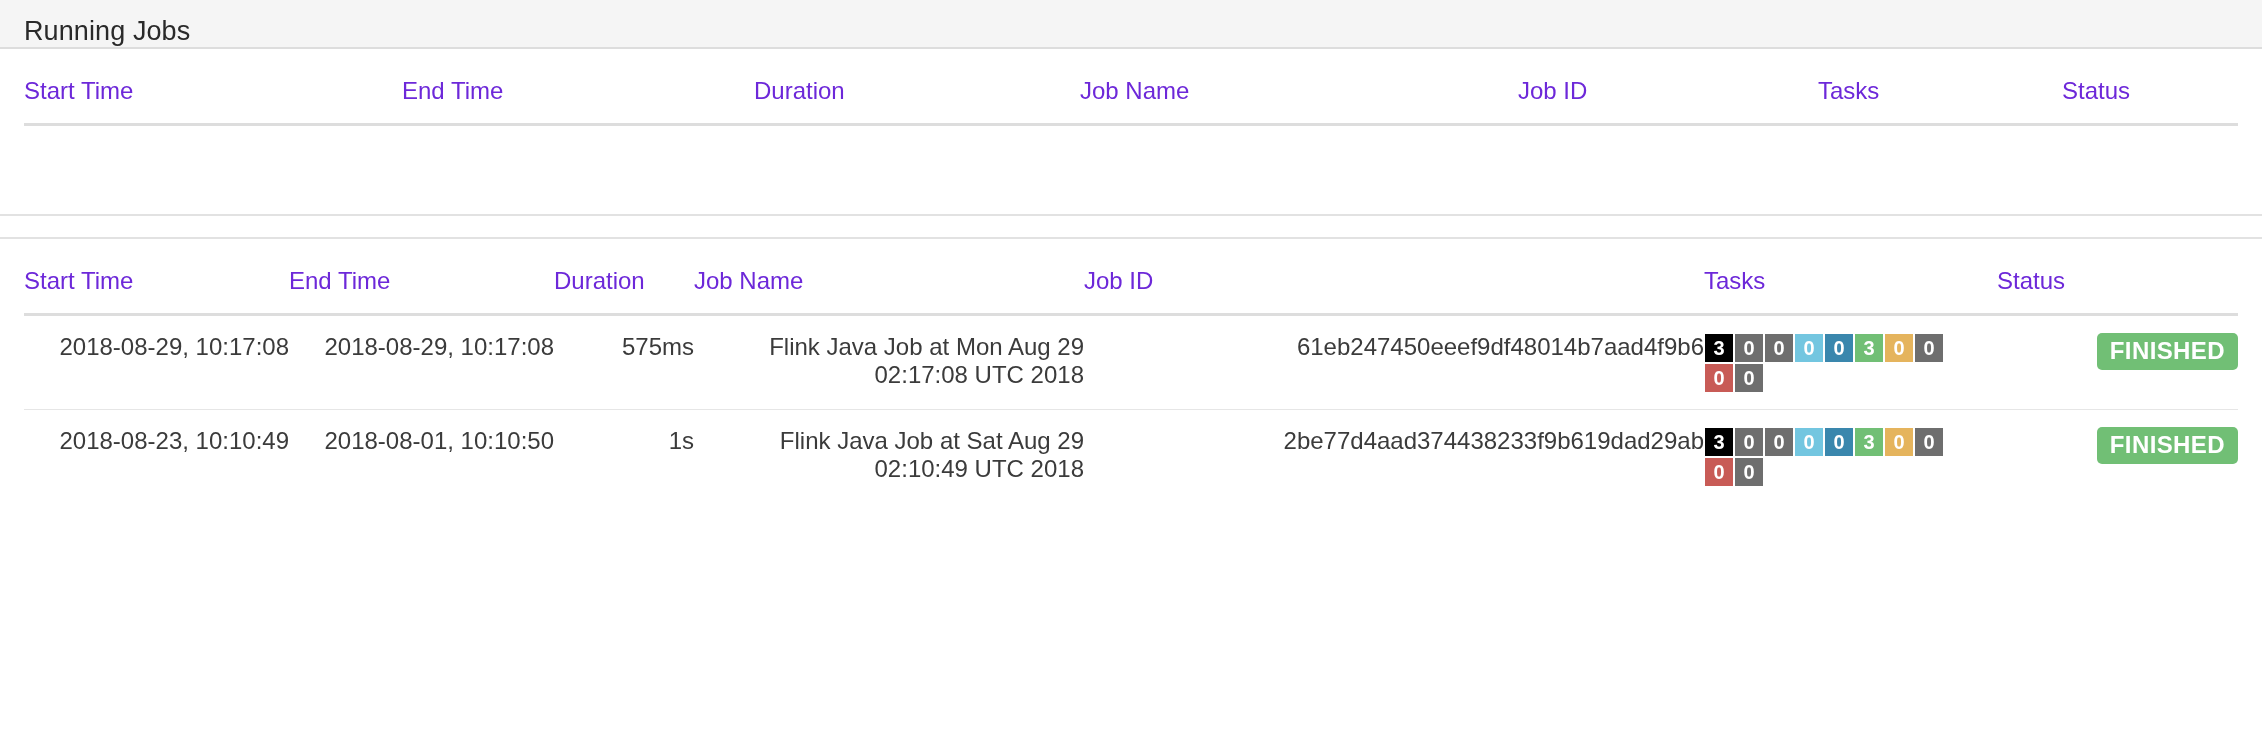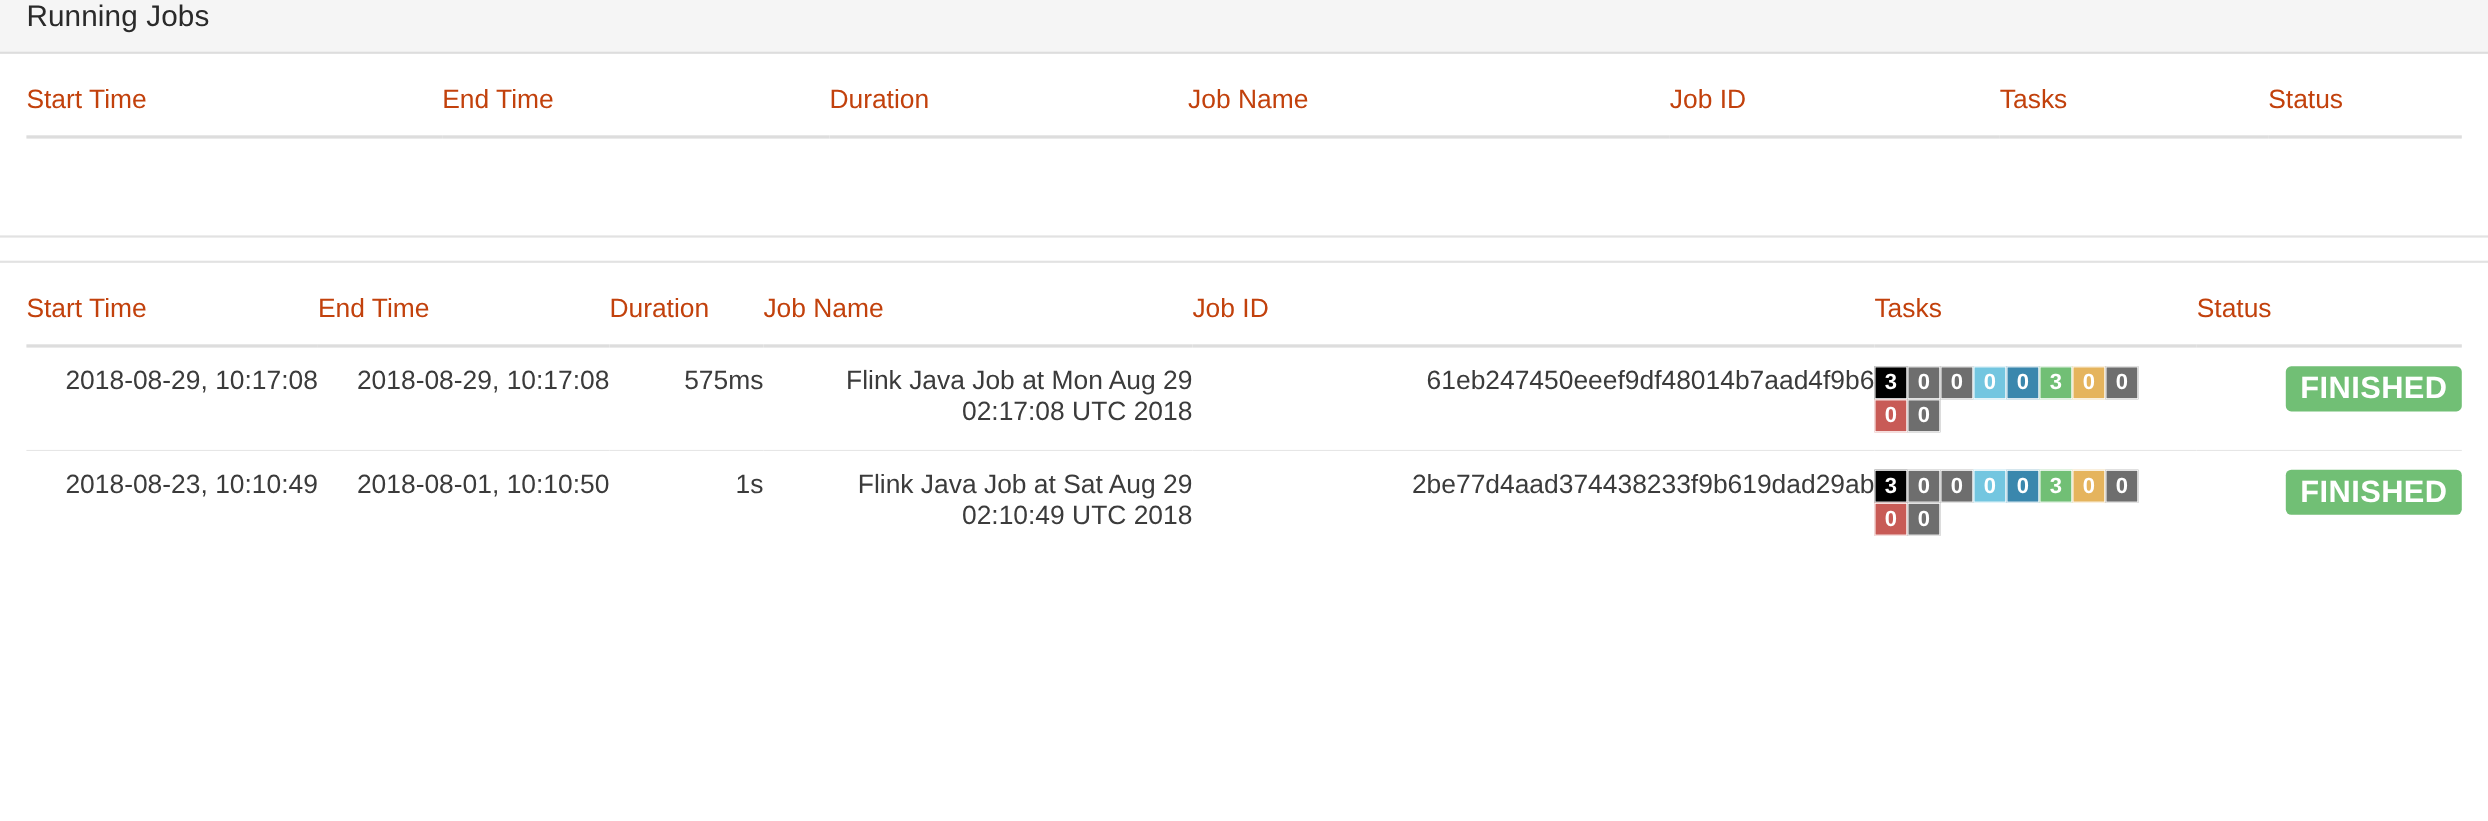--- a/index.html
+++ b/index.html
@@ -15,21 +15,21 @@
     overflow: hidden;
     position: relative;
   }
 
   
   .panel-heading {
     background: #f5f5f5;
     border-bottom: 2px solid #dddddd;
     padding: 0 24px;
     display: flex;
-    align-items: flex-start;
+    align-items: flex-end;
   }
   .panel-heading.running  { height: 47px; }
   .panel-heading.completed{ height: 88px; }
 
   .panel-title {
     font-size: 27px;
     font-weight: normal;
     color: #2a2a2a;
     letter-spacing: .1px;
   }
@@ -41,21 +41,21 @@
 
   
   table.jobs {
     width: 100%;
     border-collapse: collapse;
     table-layout: fixed;
   }
   table.jobs thead th {
     font-weight: normal;
     font-size: 24px;
-    color: #c2410c;
+    color: #6d28d9;
     text-align: left;
     padding: 28px 0 18px 0;
     border-bottom: 3px solid #dddddd;
     vertical-align: bottom;
   }
   table.jobs tbody td {
     font-size: 24px;
     color: #3b3b3b;
     text-align: right;
     padding: 17px 0 16px 0;
@@ -104,21 +104,21 @@
     color: #ffffff;
     border: 1px solid #ffffff;
     line-height: 1;
   }
 
   
   .badge {
     display: inline-block;
     padding: 6px 13px 7px 13px;
     border-radius: 5px;
-    font-size: 28px;
+    font-size: 24px;
     font-weight: bold;
     color: #ffffff;
     letter-spacing: .4px;
     line-height: 1;
   }
 
   .section-gap {
     height: 25px;
     background: #ffffff;
     border-top: 2px solid #e2e2e2;

